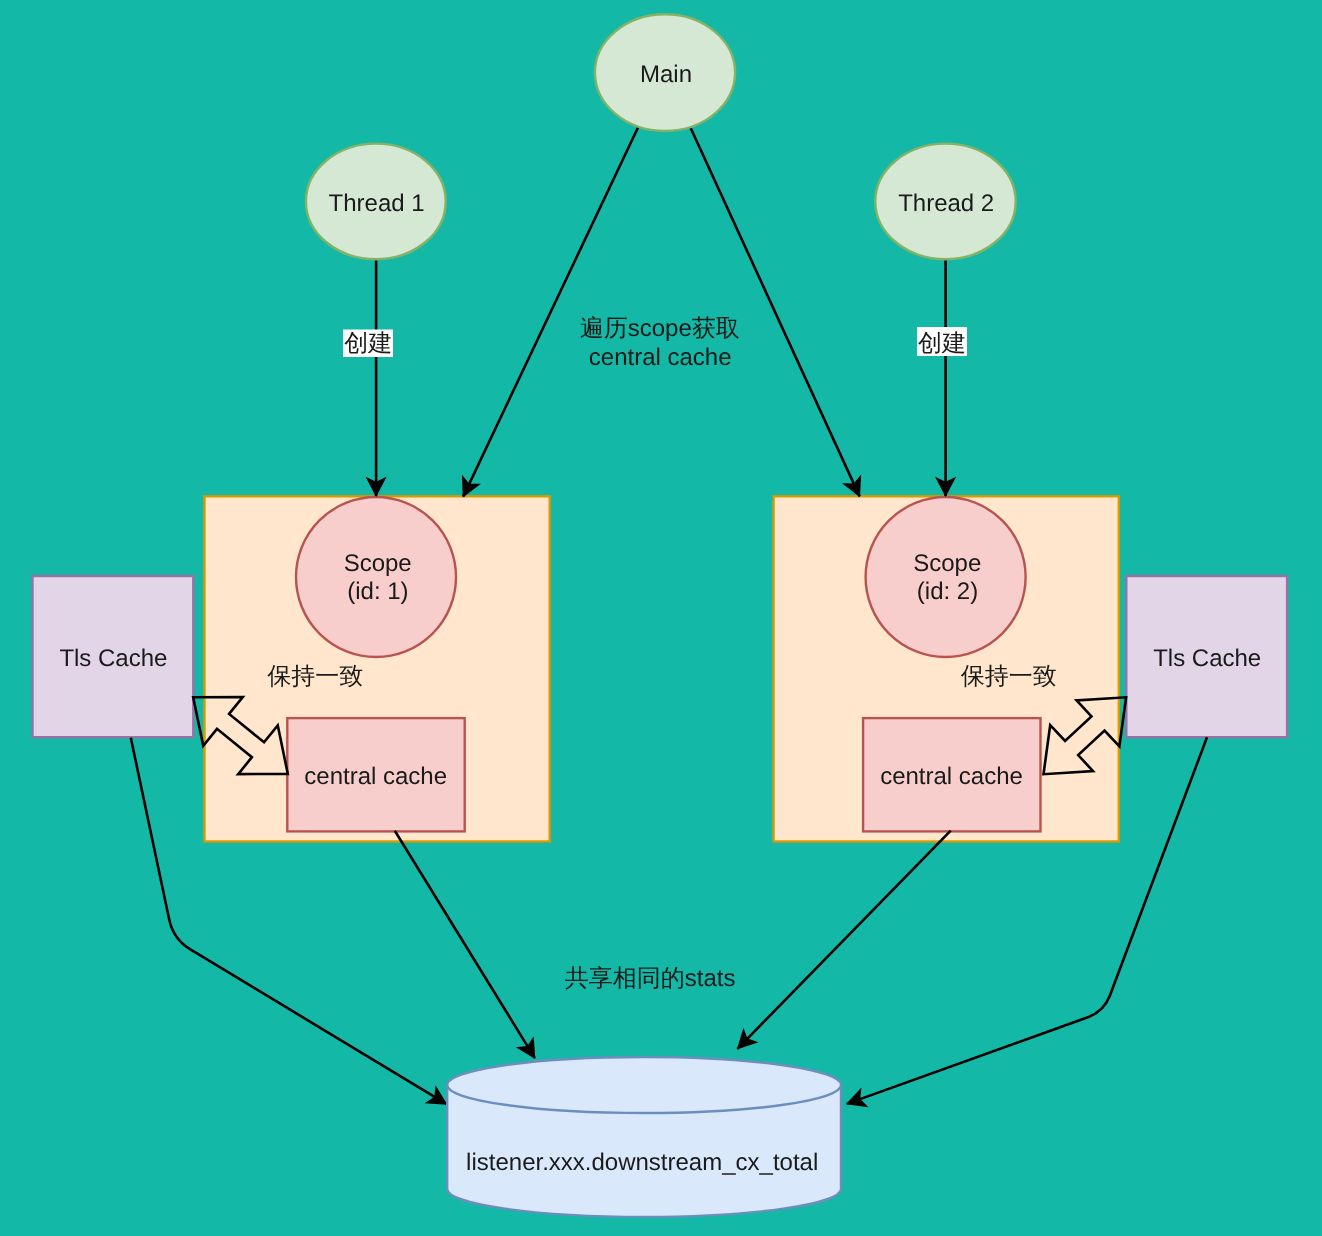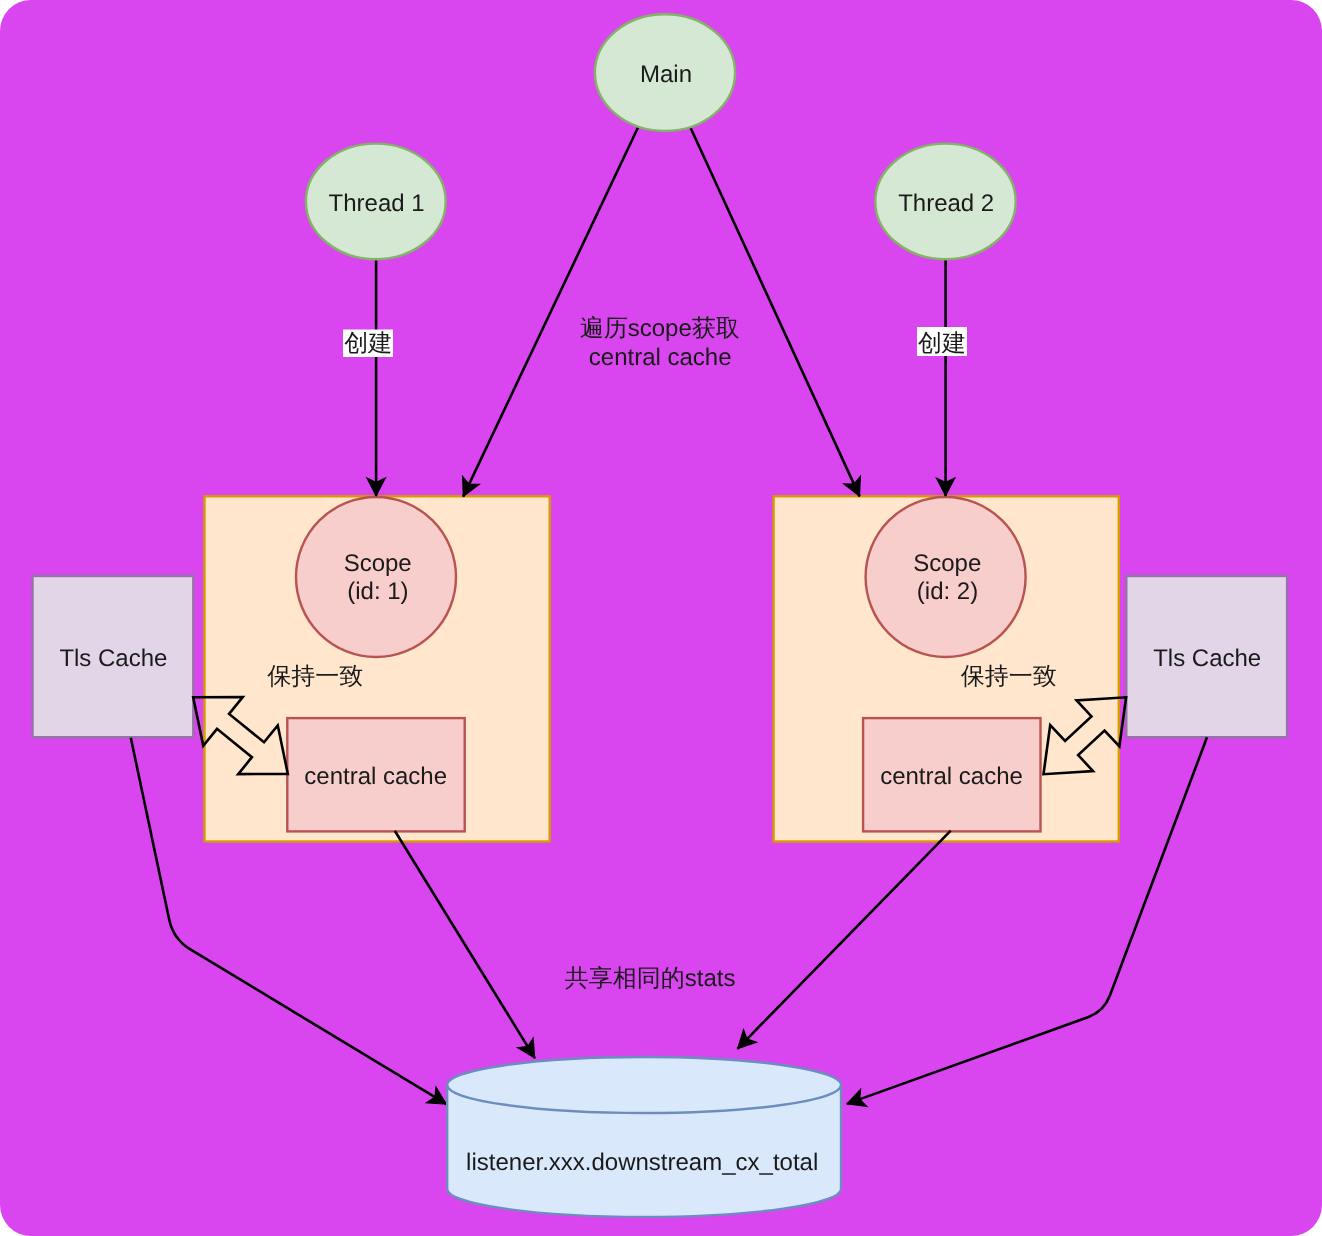--- a/index.html
+++ b/index.html
@@ -1,20 +1,20 @@
 <!DOCTYPE html>
 <html><head>
 <meta charset="utf-8">
 <title>Diagram</title>
 <style>
   html,body{margin:0;padding:0;background:#ffffff;}
   body{width:1322px;height:1236px;overflow:hidden;
        font-family:"Liberation Sans","DejaVu Sans",sans-serif;
        -webkit-font-smoothing:antialiased;text-rendering:geometricPrecision;}
-  #stage{position:relative;width:1322px;height:1236px;background:#d946ef;border-radius:31px;}
+  #stage{position:relative;width:1322px;height:1236px;background:#14b8a6;}
   svg#diagram{position:absolute;left:0;top:0;width:1322px;height:1236px;display:block;}
   .nodeText{font-family:"Liberation Sans","DejaVu Sans",sans-serif;font-size:24px;fill:#1a1a1a;
             text-anchor:middle;}
   .edgeText{font-family:"Liberation Sans","DejaVu Sans",sans-serif;font-size:24px;fill:#1a1a1a;
             text-anchor:middle;}
 </style>
 </head>
 <body>
 
 <div id="stage">

